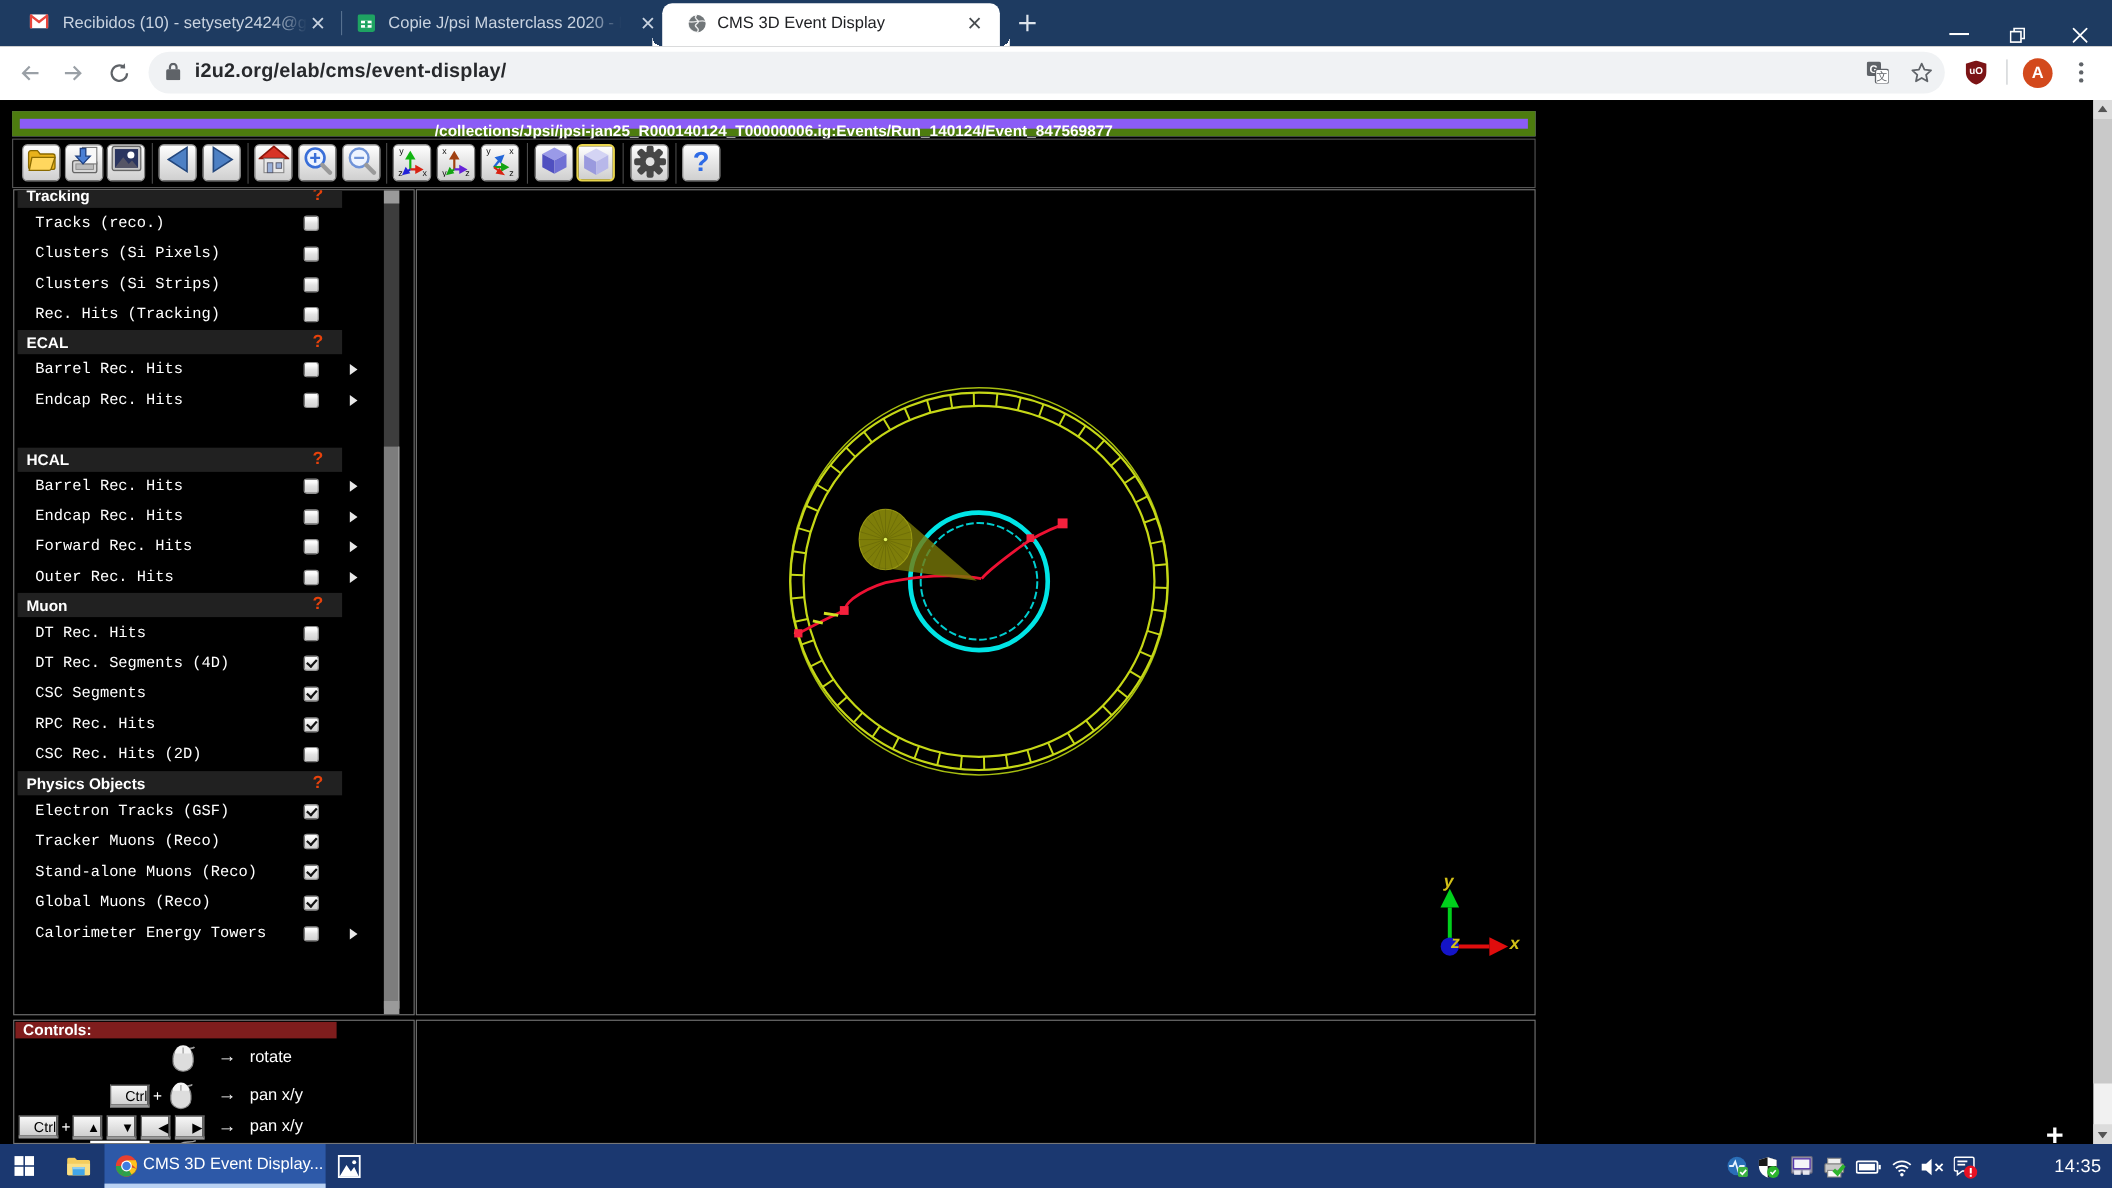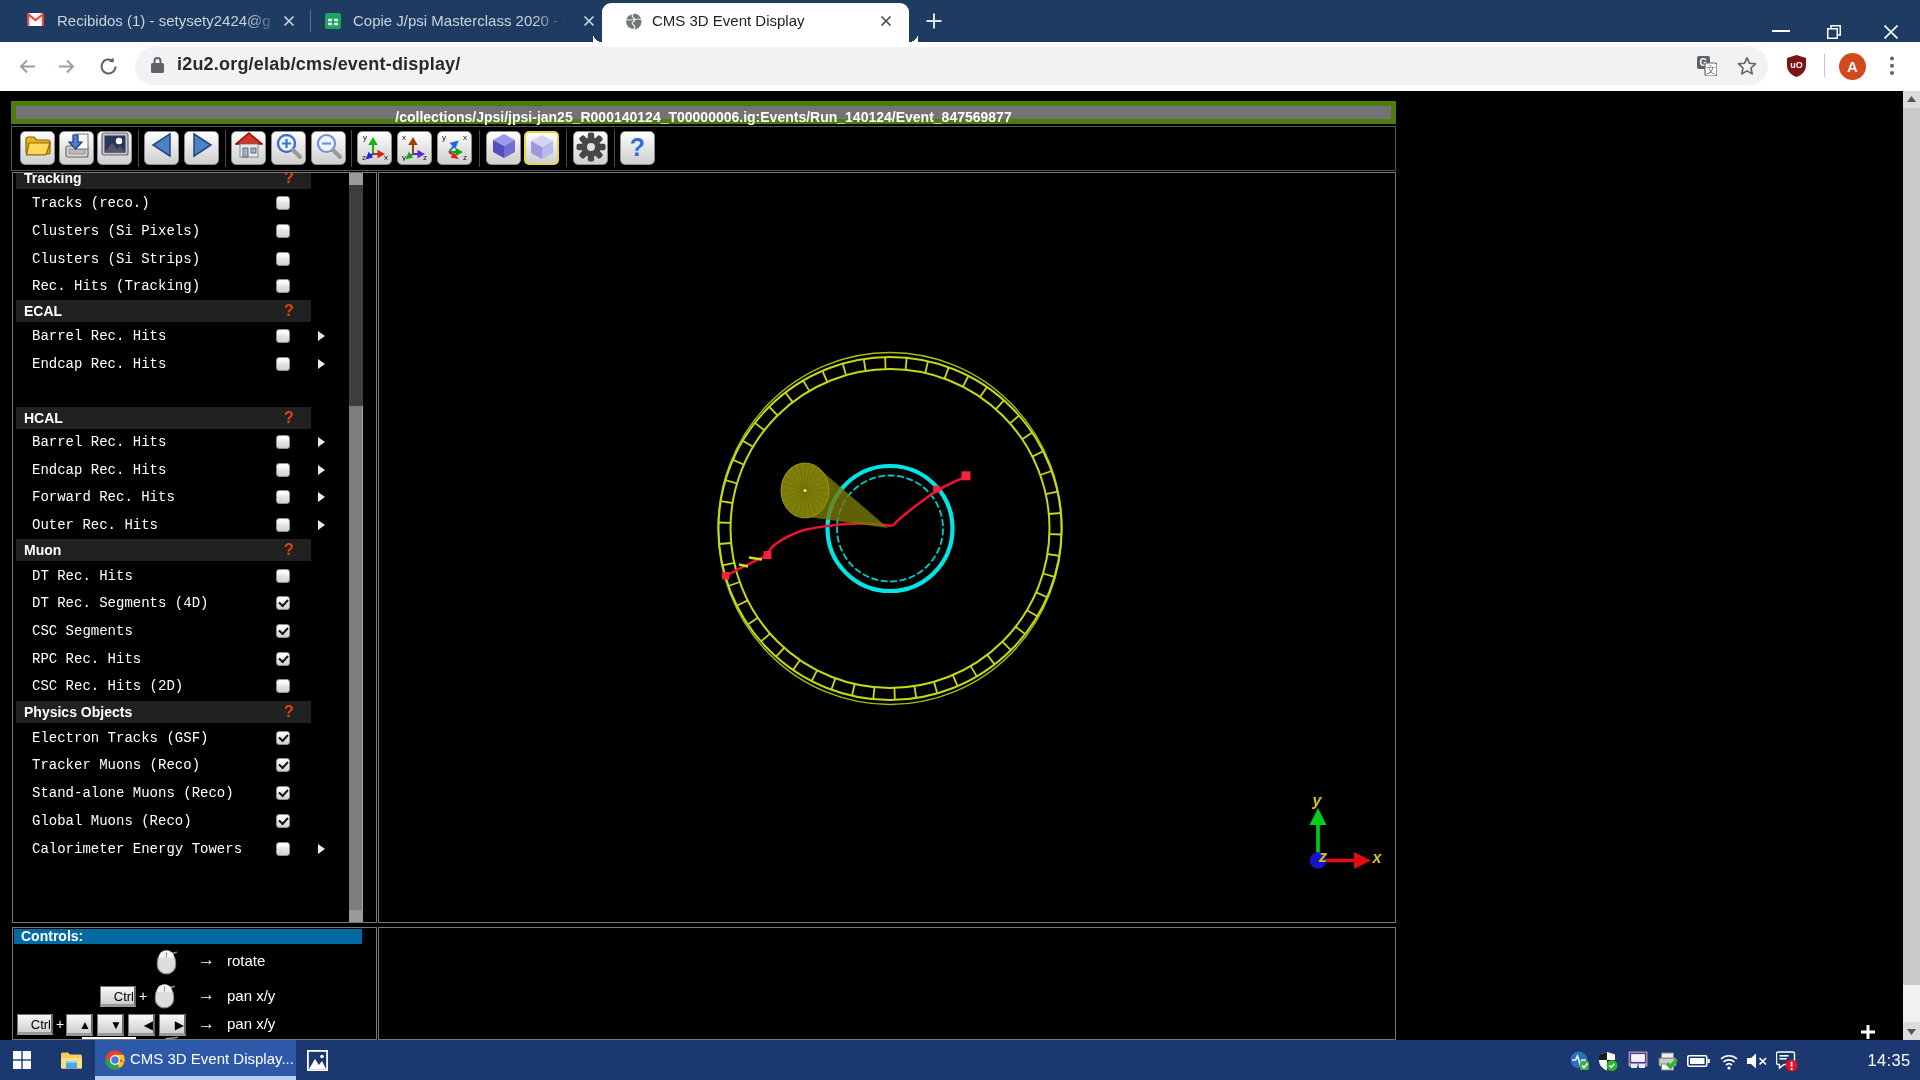--- a/index.html
+++ b/index.html
@@ -15,21 +15,21 @@
 #activetab { position:absolute; left:602px; top:3px; width:307px; height:39px; background:#fff; border-radius:9px 9px 0 0; }
 #activetab:before, #activetab:after { content:""; position:absolute; bottom:0; width:9px; height:9px; background:radial-gradient(circle at 0 0, transparent 9px, #fff 9px); }
 #activetab:before { left:-9px; transform:scaleX(-1); }
 #activetab:after { right:-9px; }
 #toolbar { position:absolute; left:0; top:42px; width:1920px; height:49px; background:#fff; }
 #omnibox { position:absolute; left:135px; top:5px; width:1633px; height:38px; background:#f0f2f4; border-radius:19px; }
 #urltext { position:absolute; left:177px; top:12px; font-size:18px; color:#27292c; letter-spacing:0.2px;font-weight:bold; }
 
 
 #content { position:absolute; left:0; top:91px; width:1920px; height:949px; background:#000; }
-#titlebox { position:absolute; left:11px; top:10px; width:1385px; height:23px; background:#737373; border:5px solid #4d7c0f; color:#fff; font-size:14px; font-weight:bold; text-align:center; line-height:22px; letter-spacing:0px; }
+#titlebox { position:absolute; left:11px; top:10px; width:1385px; height:23px; background:#8b5cf6; border:7px solid #4d7c0f; color:#fff; font-size:14px; font-weight:bold; text-align:center; line-height:22px; letter-spacing:0px; }
 #tbox { position:absolute; left:11px; top:35px; width:1385px; height:45px; background:#000; border:1px solid #555; }
 .tbtn { position:absolute; top:4px; width:35px; height:34px; background:linear-gradient(180deg,#ffffff,#e8e8e8 45%,#cfcfcf); border:1px solid #8e8e8e; border-radius:5px; }
 .tsep { position:absolute; top:3px; width:1px; height:37px; background:#4a4a4a; }
 .tbtn svg { display:block; margin:0 auto; }
 
 #tree { position:absolute; left:12px; top:81px; width:365px; height:751px; background:#000; border:1px solid #777; overflow:hidden; }
 .thdr { position:absolute; left:3px; width:295px; height:22px; background:#212121; color:#fff; font-weight:bold; font-size:14px; line-height:22px; padding-left:8px; }
 .thdr .q { position:absolute; left:268px; top:0; color:#e8420b; font-size:16px; font-weight:bold; }
 .trow { position:absolute; left:0; width:340px; height:26px; color:#fff; font-size:14px; line-height:26px;font-family:Liberation Mono, monospace; }
 .trow .lbl { position:absolute; left:19px; top:0; }
@@ -56,21 +56,21 @@
 <body>
 
 <div id="tabbar">
 
   <svg class="abs" style="left:27px;top:13px" width="17" height="13" viewBox="0 0 17 13">
       <rect x="0" y="0" width="17" height="13" rx="1.5" fill="#fff"></rect>
       <path d="M0.8 1 L8.5 7 L16.2 1" stroke="#e8453c" stroke-width="2.2" fill="none"></path>
       <rect x="0" y="0" width="2.2" height="13" fill="#e8453c"></rect>
       <rect x="14.8" y="0" width="2.2" height="13" fill="#e8453c"></rect>
     </svg>
-  <div class="tabtitle fade1" style="left:57px;width:222px;">Recibidos (1) - setysety2424@g</div>
+  <div class="tabtitle fade1" style="left:57px;width:222px;">Recibidos (10) - setysety2424@g</div>
   <div class="tabx" style="left:282px;">
       <svg width="14" height="14" viewBox="0 0 14 14">
         <path d="M2.5 2.5 L11.5 11.5 M11.5 2.5 L2.5 11.5" stroke="#c9d3e0" stroke-width="1.7"></path>
       </svg>
     </div>
   <div class="abs" style="left:310px;top:10px;width:1px;height:22px;background:#56708f"></div>
 
   <svg class="abs" style="left:325px;top:13px" width="16" height="16" viewBox="0 0 16 16">
       <rect width="16" height="16" rx="2.2" fill="#1ea362"></rect>
       <rect x="3.2" y="5.8" width="9.6" height="6.4" fill="#fff"></rect>
@@ -402,21 +402,21 @@
 <line x1="939" y1="680" x2="939" y2="652" stroke="#00d01c" stroke-width="3.6"></line>
 <path d="M939 635 L930.5 652 H947.5 Z" fill="#00d01c"></path>
 <line x1="947" y1="687.5" x2="975" y2="687.5" stroke="#e00d0d" stroke-width="3.6"></line>
 <path d="M992 687.5 L975 679 V696 Z" fill="#e00d0d"></path>
 <circle cx="939" cy="687.5" r="8.3" fill="#1414c8"></circle>
 <text x="938" y="633" font-size="16" font-weight="bold" fill="#d2c018" text-anchor="middle" font-style="italic">y</text>
 <text x="998" y="690" font-size="16" font-weight="bold" fill="#d2c018" text-anchor="middle" font-style="italic">x</text>
 <text x="944" y="689" font-size="16" font-weight="bold" fill="#d2c018" text-anchor="middle" font-style="italic">z</text>
 </svg></div>
   <div id="controls">
-    <div class="abs" style="left:1px;top:1px;width:348px;height:15px;background:#0369a1;font-size:14px;font-weight:bold;line-height:15px;padding-left:7px;">Controls:</div>
+    <div class="abs" style="left:1px;top:1px;width:292px;height:15px;background:#7f1d1d;font-size:14px;font-weight:bold;line-height:15px;padding-left:7px;">Controls:</div>
     <svg class="abs" style="left:141px;top:20px" width="26" height="28" viewBox="0 0 24 26">
         <path d="M16 6 C18 3.5, 20 5.5, 21 3.5" stroke="#999" stroke-width="1.4" fill="none"></path>
         <path d="M3 13 a8.5 9.5 0 0 1 17 0 v3 a8.5 8 0 0 1 -17 0 Z" fill="#ddd" stroke="#888" stroke-width="1"></path>
         <path d="M4.5 9 a7 7 0 0 1 14 0 Z" fill="#f4f4f4"></path>
         <line x1="11.5" y1="4" x2="11.5" y2="9" stroke="#999" stroke-width="1"></line>
       </svg>
     <div class="abs" style="left:185px;top:22px;color:#fff;font-size:17px;">→</div>
     <div class="abs" style="left:214px;top:24px;color:#fff;font-size:15px;">rotate</div>
     <span class="key abs" style="left:87px;top:58px;width:36px;height:21px;line-height:19px;">Ctrl</span>
     <div class="abs" style="left:126px;top:60px;color:#fff;font-size:14px;">+</div>

